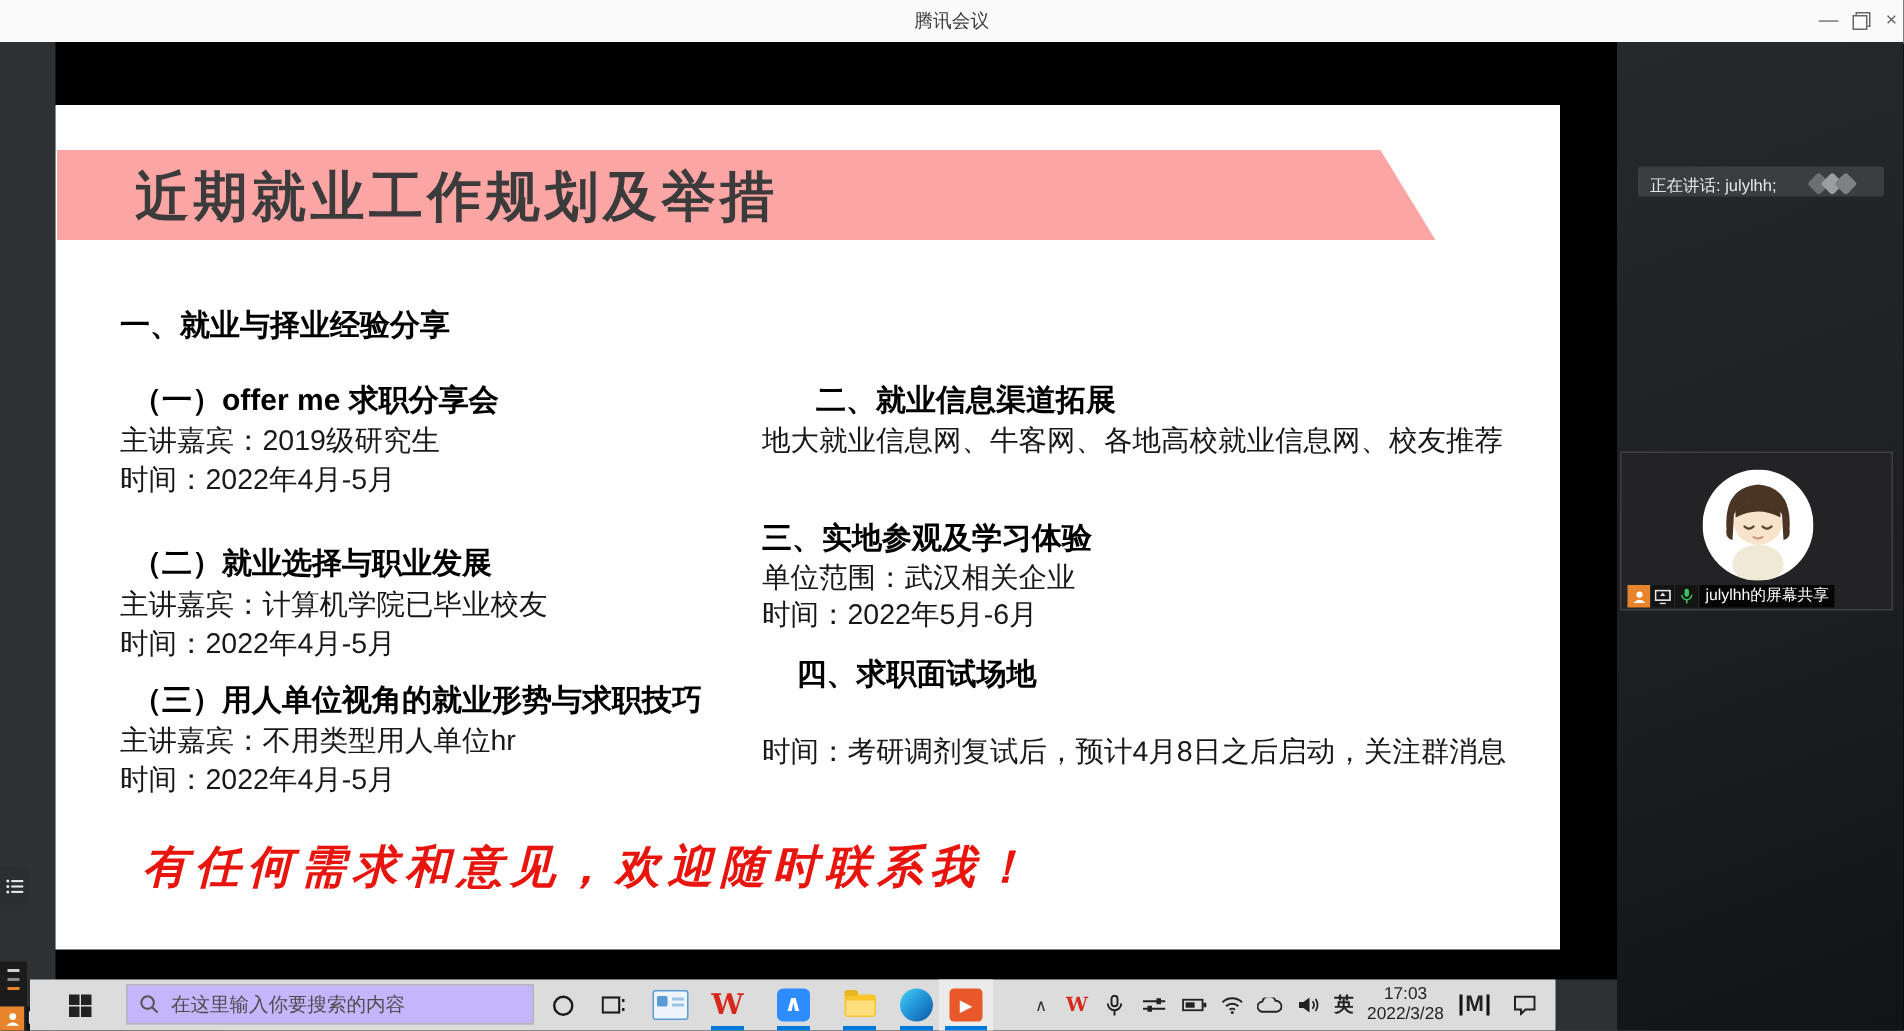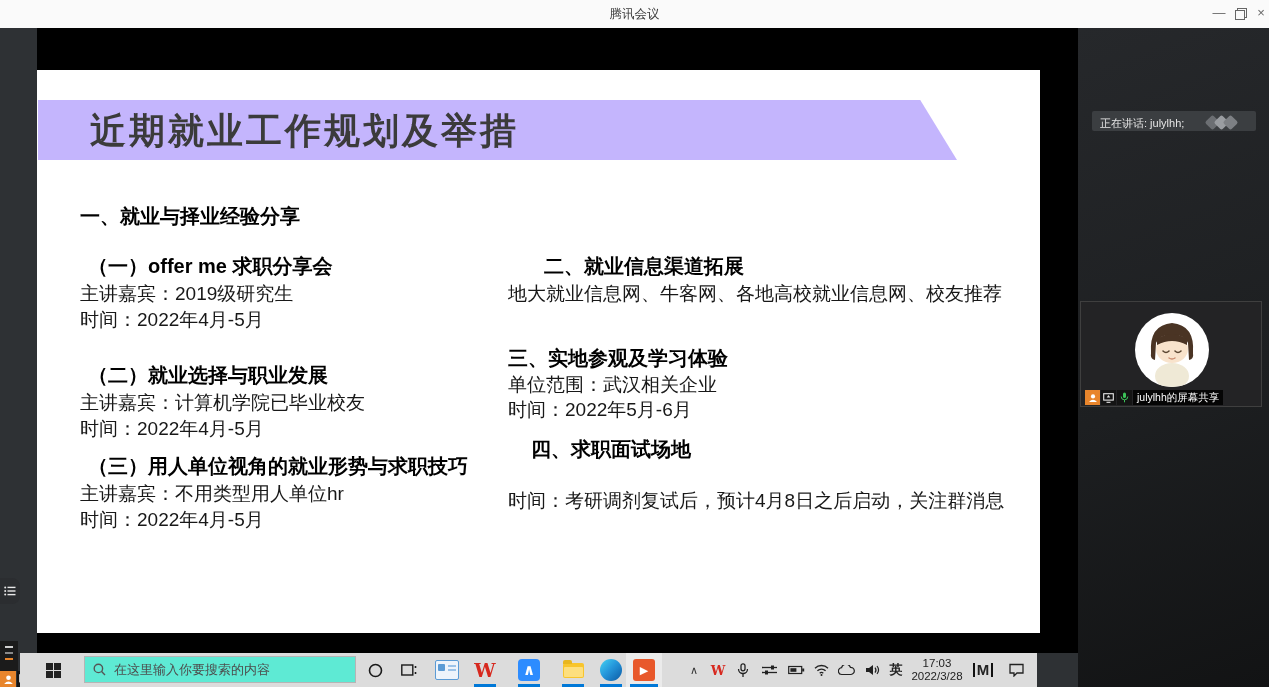--- a/index.html
+++ b/index.html
@@ -11,21 +11,21 @@
   .winctl{top:4px;width:18px;height:18px;color:#666;font-size:13px;line-height:18px;text-align:center;cursor:default;}
   #ctl-min{left:1210px;} #ctl-close{left:1252px;}
   #ctl-restore{left:1231px;}
   #ctl-restore .box{position:absolute;left:4px;top:6px;width:8px;height:8px;border:1px solid #666;background:#fafafa;}
   #ctl-restore .box.back{left:6px;top:4px;}
   
   #mainbg{left:0;top:28px;width:1078px;height:659px;background:#2e3134;}
   #viewport{left:37px;top:28px;width:1041px;height:625px;background:#000;}
   
   #slide{left:37px;top:70px;width:1003px;height:563px;background:#fff;}
-  #banner{left:1px;top:30px;width:919px;height:60px;background:#c4b5fd;
+  #banner{left:1px;top:30px;width:919px;height:60px;background:#fca5a5;
     clip-path:polygon(0 0,96% 0,100% 100%,0 100%);}
   #banner-title{left:52px;top:0;height:60px;line-height:62px;font-size:36px;font-weight:bold;
     letter-spacing:3px;color:#3b3b3b;white-space:nowrap;}
   #logo-box{left:835px;top:38px;width:156px;height:44px;background:#a89673;display:flex;align-items:center;padding:0 6px;box-sizing:border-box;}
   #logo-emblem{flex:0 0 30px;height:30px;margin-right:5px;}
   #logo-text{color:#fff;line-height:1;}
   #logo-cn{font-family:"DejaVu Serif","Liberation Serif",serif;font-style:italic;font-weight:bold;font-size:15px;white-space:nowrap;}
   #logo-en{font-size:4.6px;letter-spacing:.2px;margin-top:2px;white-space:nowrap;}
   #logo-sub{font-size:4.4px;margin-top:2px;text-align:center;color:#f3ecdd;}
   .hd{position:absolute;font-size:20px;font-weight:bold;color:#000;white-space:nowrap;}
@@ -57,21 +57,21 @@
   #mini-meter{left:0;top:641px;width:18px;height:30px;background:#1b1b1b;}
   #mini-meter i{position:absolute;left:5px;width:8px;height:2px;background:#cfcfcf;display:block;}
   #mini-meter i.m1{top:5px;} #mini-meter i.m2{top:11px;background:#8a8a8a;} #mini-meter i.m3{top:17px;background:#e8852c;}
   #share-overlay{left:0;top:671px;height:16px;display:flex;align-items:center;}
   #share-overlay .chip{width:16px;height:16px;}
   #share-overlay .share-lbl{font-size:11.5px;line-height:16px;}
   
   #taskbar{left:20px;top:653px;width:1017px;height:34px;background:#dcdcdc;}
   #win-logo{left:26px;top:10px;width:15px;height:15px;display:grid;grid-template-columns:7px 7px;grid-template-rows:7px 7px;gap:1px;}
   #win-logo b{background:#222;display:block;}
-  #search-box{left:64px;top:3px;width:272px;height:27px;background:#5eead4;border:1px solid #b5b5b5;box-sizing:border-box;
+  #search-box{left:64px;top:3px;width:272px;height:27px;background:#c4b5fd;border:1px solid #b5b5b5;box-sizing:border-box;
     display:flex;align-items:center;}
   #search-box svg{margin:0 6px 0 8px;flex:0 0 auto;}
   #search-input{border:none;outline:none;flex:1;font-size:13px;color:#222;background:transparent;
     font-family:"Liberation Sans",sans-serif;}
   #search-input::placeholder{color:#4d4d4d;opacity:1;}
   .tb-icon{top:0;width:30px;height:34px;display:flex;align-items:center;justify-content:center;}
   .tile{width:22px;height:22px;border-radius:4px;display:flex;align-items:center;justify-content:center;}
   .runline{position:absolute;bottom:0;left:4px;right:4px;height:3px;background:#0078d7;}
   #icon-cortana{left:340px;} #icon-taskview{left:374px;}
   #icon-card{left:412px;} #icon-wps{left:450px;} #icon-meeting{left:494px;}
@@ -139,20 +139,21 @@
   <div class="hd" style="left:471px;top:183px;margin-left:36px;">二、就业信息渠道拓展</div>
   <div class="ln" style="left:471px;top:211px;">地大就业信息网、牛客网、各地高校就业信息网、校友推荐</div>
 
   <div class="hd" style="left:471px;top:275px;">三、实地参观及学习体验</div>
   <div class="ln" style="left:471px;top:302px;">单位范围：武汉相关企业</div>
   <div class="ln" style="left:471px;top:327px;">时间：2022年5月-6月</div>
 
   <div class="hd" style="left:471px;top:366px;margin-left:23px;">四、求职面试场地</div>
   <div class="ln" style="left:471px;top:418px;">时间：考研调剂复试后，预计4月8日之后启动，关注群消息</div>
 
+  <div id="footer-note" class="abs">有任何需求和意见，欢迎随时联系我！</div>
 </div>
 
 <div id="sidebar" class="abs">
   <div id="speaking-bar" class="abs">
     <span class="lbl">正在讲话: julylhh;</span>
     <span id="audio-wave">
         <i class="a"></i>
         <i class="b"></i>
         <i class="c"></i>
       </span>

